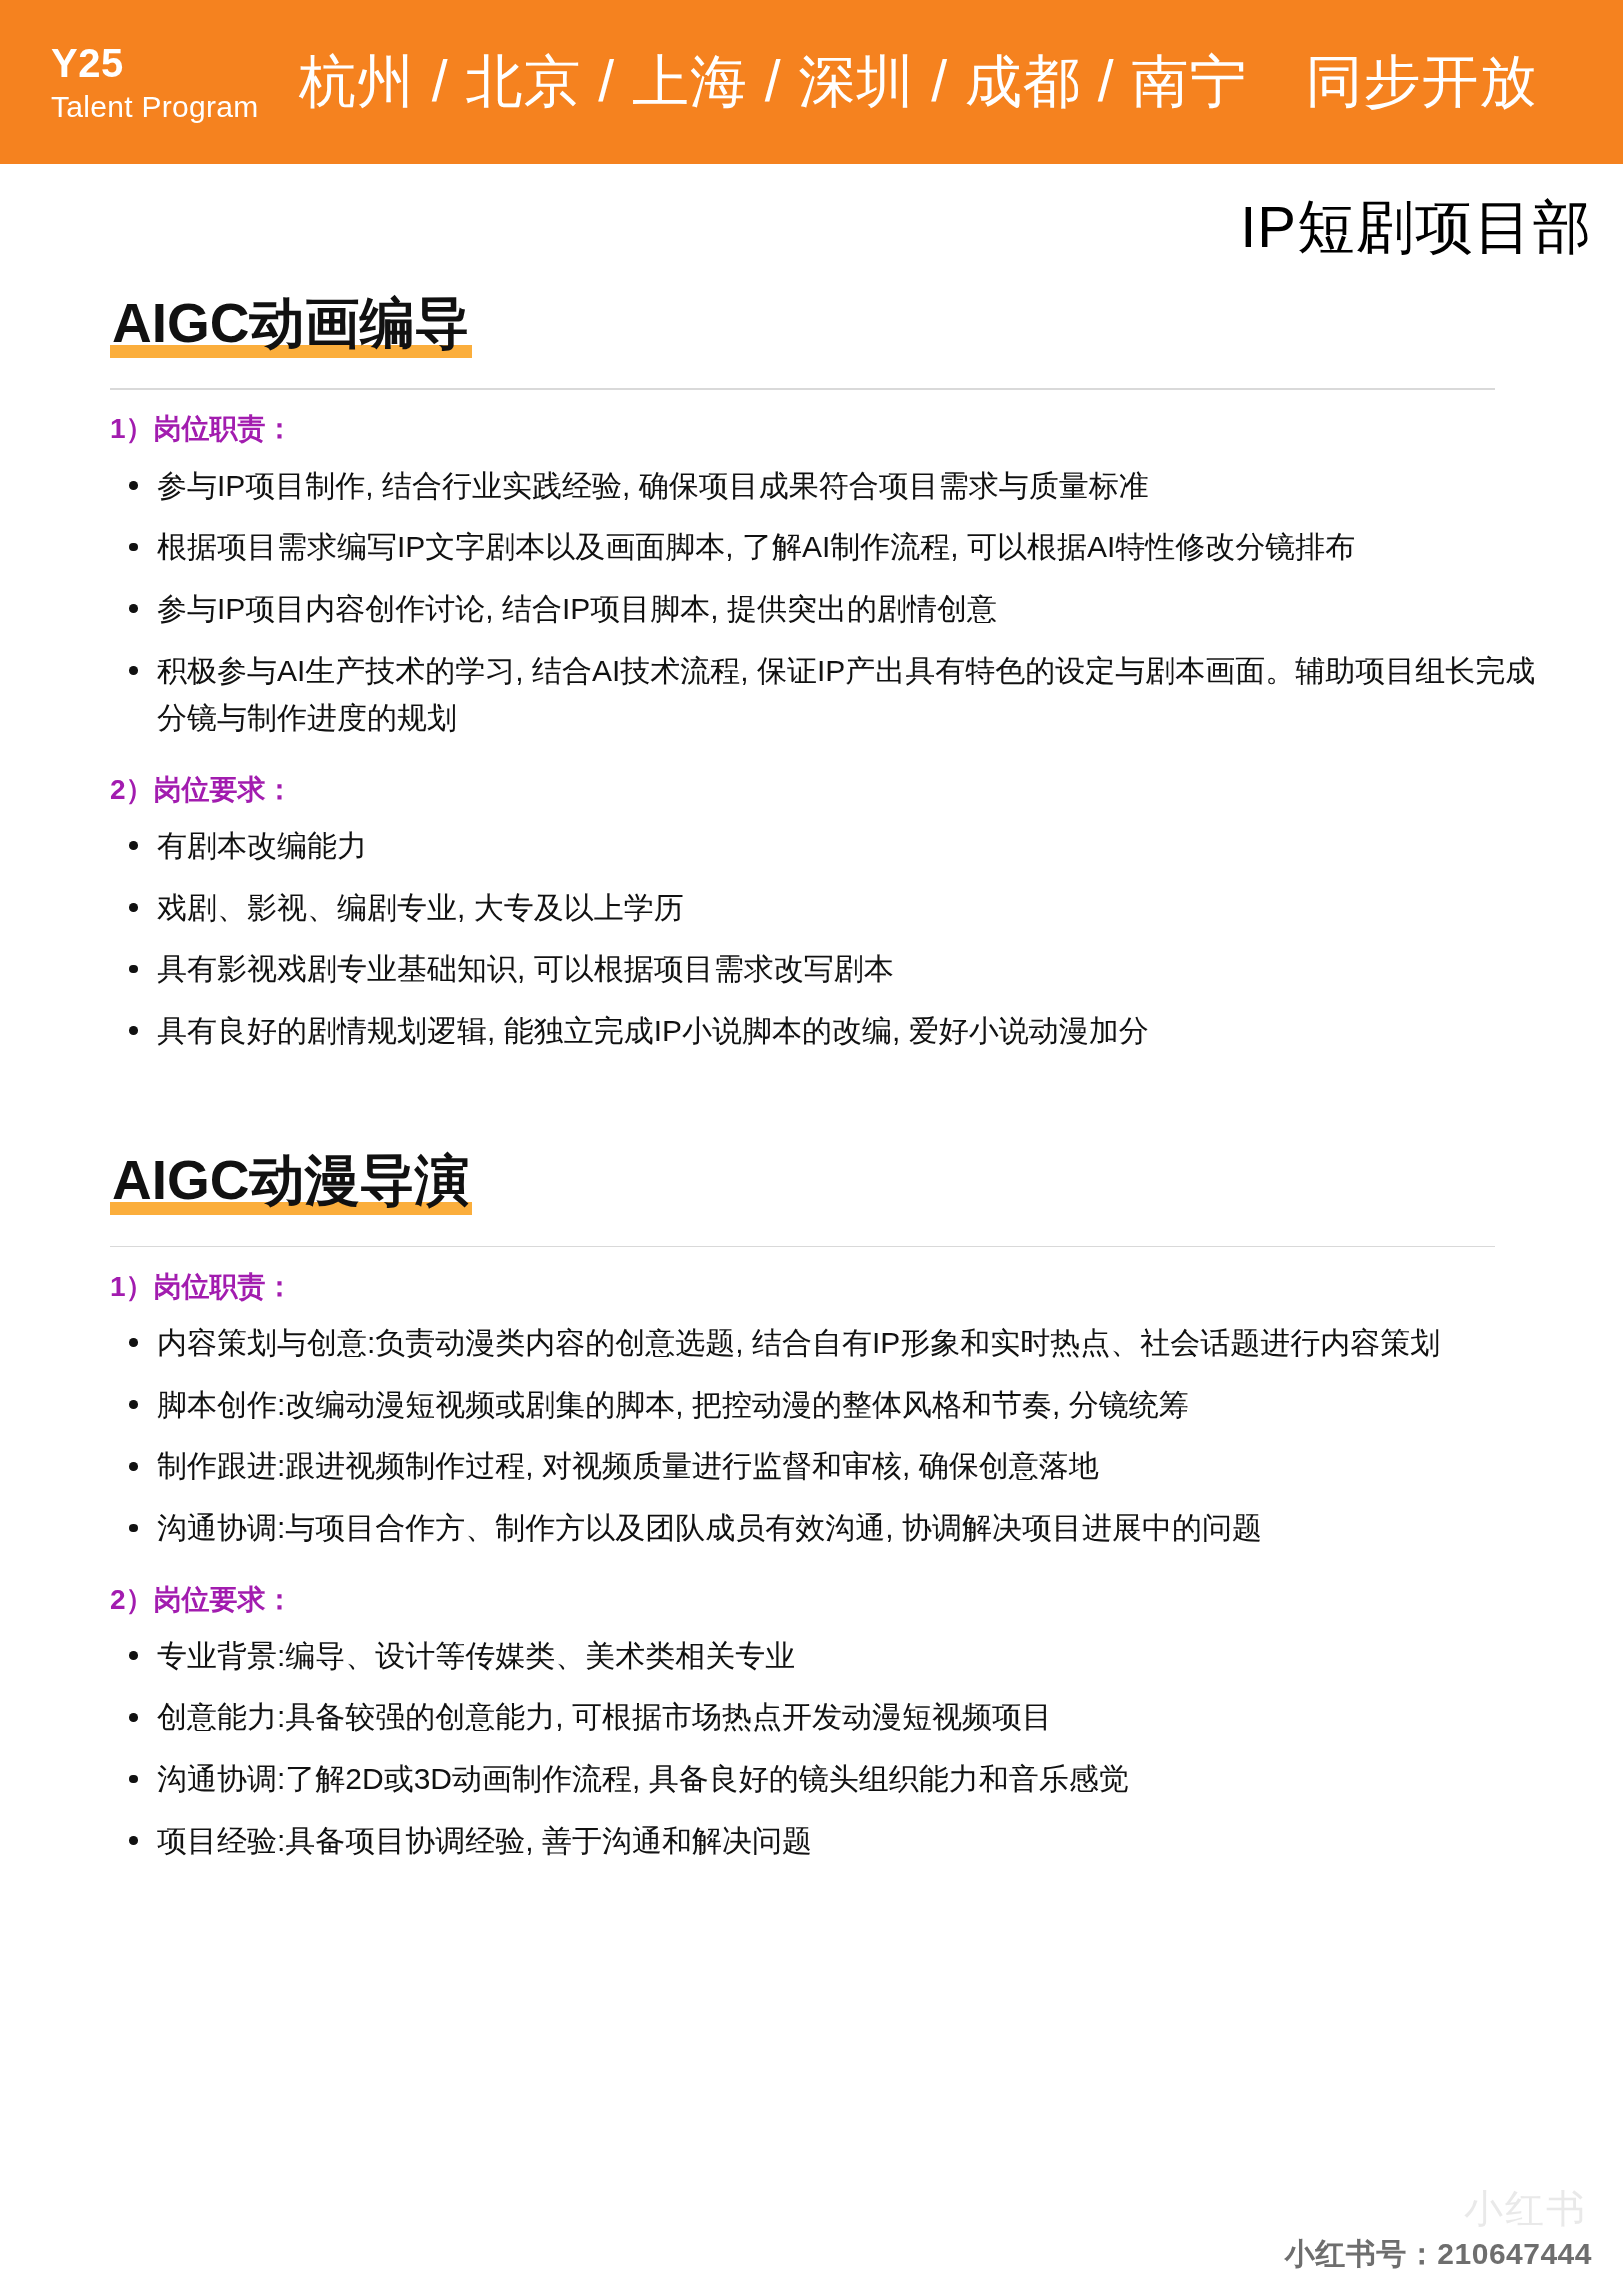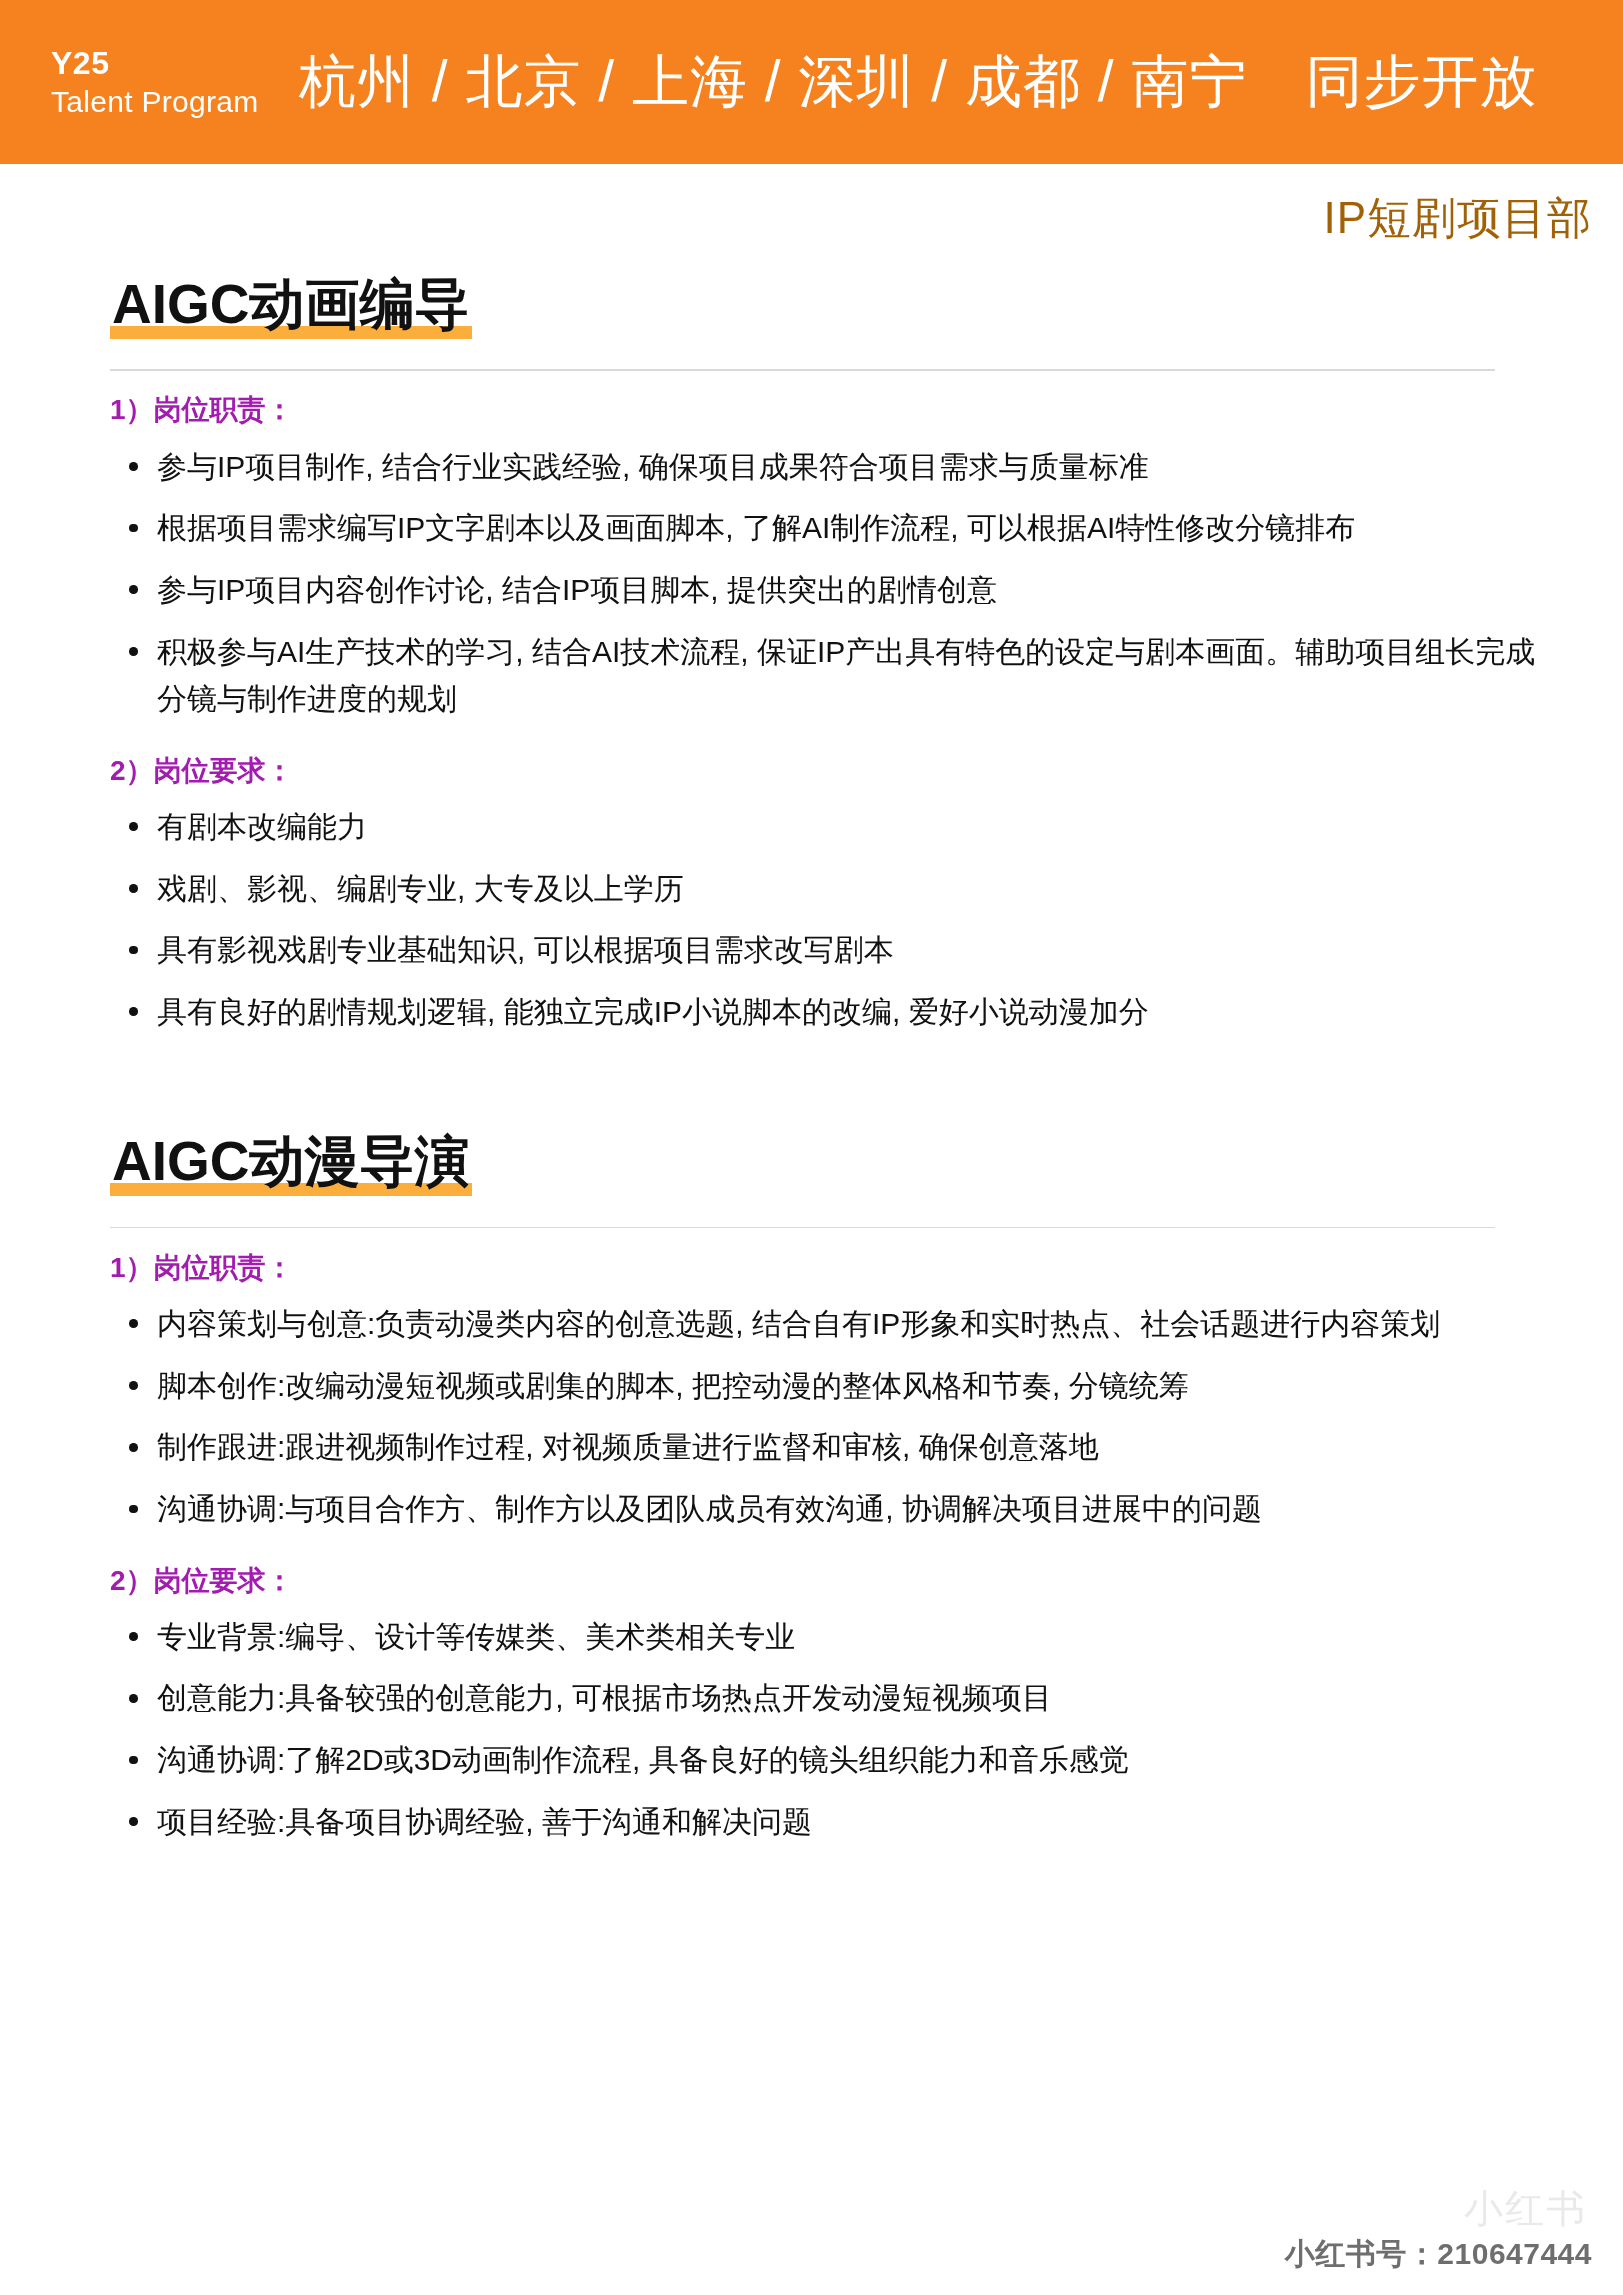--- a/index.html
+++ b/index.html
@@ -25,21 +25,21 @@
     padding-left: 51px;
     position: relative;
   }
   .brand {
     color: #ffffff;
     line-height: 1.25;
     flex: 0 0 auto;
     width: 225px;
   }
   .brand-line1 {
-    font-size: 32px;
+    font-size: 40px;
     font-weight: 700;
     letter-spacing: 0.5px;
   }
   .brand-line2 {
     font-size: 30px;
     font-weight: 400;
     letter-spacing: 0.3px;
   }
   .header-cities {
     color: #ffffff;
@@ -51,22 +51,22 @@
   }
 
   
   .dept-row {
     width: 100%;
     display: flex;
     justify-content: flex-end;
     padding: 24.5px 31px 0 0;
   }
   .dept-label {
-    color: #a16207;
-    font-size: 44px;
+    color: #000000;
+    font-size: 58px;
     font-weight: 400;
     letter-spacing: 1px;
   }
 
   
   .content {
     padding: 20.4px 77px 0 110px;
   }
 
   .job-block { margin-bottom: 5.1px; }

